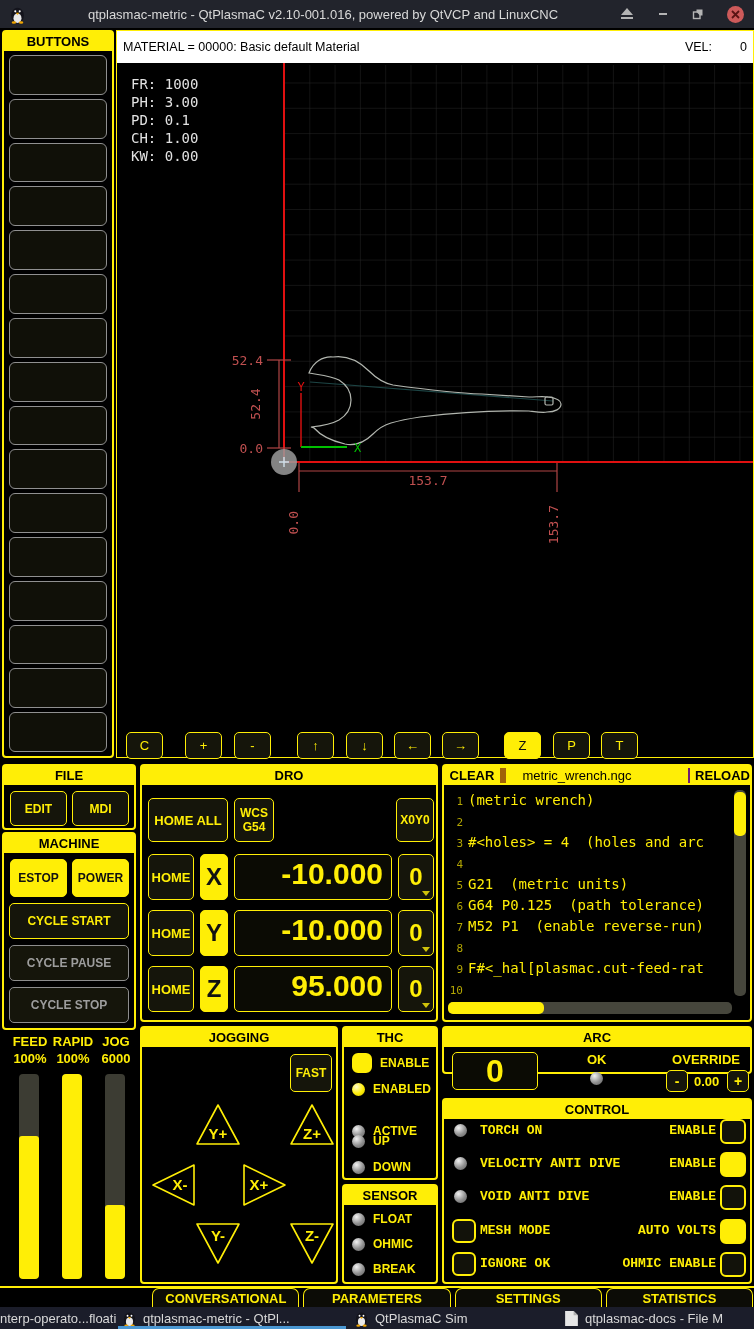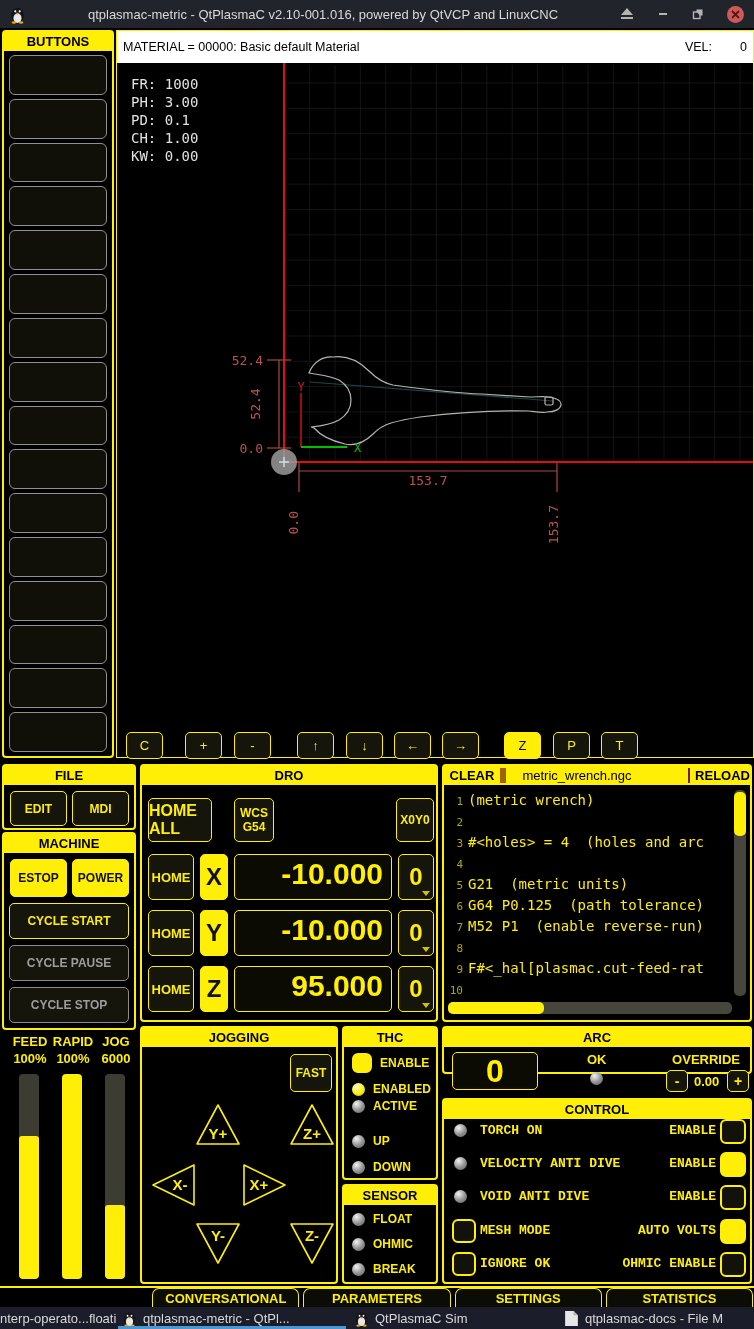--- a/index.html
+++ b/index.html
@@ -304,21 +304,21 @@
   <div class="track" style="left:60px">
     <div class="fill" style="height: 100%;"></div>
   </div>
   <div class="track" style="left:103px">
     <div class="fill" style="height: 36%;"></div>
   </div>
 </div>
 
 <div class="panel dro-panel">
   <div class="phead">DRO</div>
-  <div class="btn" style="left:6px; top:32px; width:64px; height:44px; font-size:16px;">HOME ALL</div>
+  <div class="btn" style="left:6px; top:32px; width:80px; height:44px; font-size:13px;">HOME ALL</div>
   <div class="btn" style="left:92px; top:32px; width:40px; height:44px; flex-direction:column; line-height:14px; font-size:12px;">
     <span>WCS</span>
     <span>G54</span>
   </div>
   <div class="btn" style="left:254px; top:32px; width:38px; height:44px;">X0Y0</div>
 
   <div class="btn" style="left:6px; top:88px; width:46px; height:46px; font-size:13px;">HOME</div>
   <div class="btn on axis-letter" style="left:58px; top:88px; width:28px; height:46px;">X</div>
   <div class="dro-val" style="left:92px; top:88px; width:158px; height:46px;">-10.000</div>
   <div class="btn zero-btn" style="left:256px; top:88px; width:36px; height:46px;">
@@ -402,21 +402,21 @@
 <div class="panel thc-panel">
   <div class="phead">THC</div>
   <div class="ind-row" style="top:25px;">
     <span class="cb checked" style="width:20px;height:20px;"></span>
     <span class="txt">ENABLE</span>
   </div>
   <div class="ind-row" style="top:54px;">
     <span class="led yellow"></span>
     <span class="txt">ENABLED</span>
   </div>
-  <div class="ind-row" style="top:71px;text-decoration:underline;">
+  <div class="ind-row" style="top:96px;text-decoration:underline;">
     <span class="led"></span>
     <span class="txt">ACTIVE</span>
   </div>
   <div class="ind-row" style="top:106px;">
     <span class="led"></span>
     <span class="txt">UP</span>
   </div>
   <div class="ind-row" style="top:132px;">
     <span class="led"></span>
     <span class="txt">DOWN</span>

